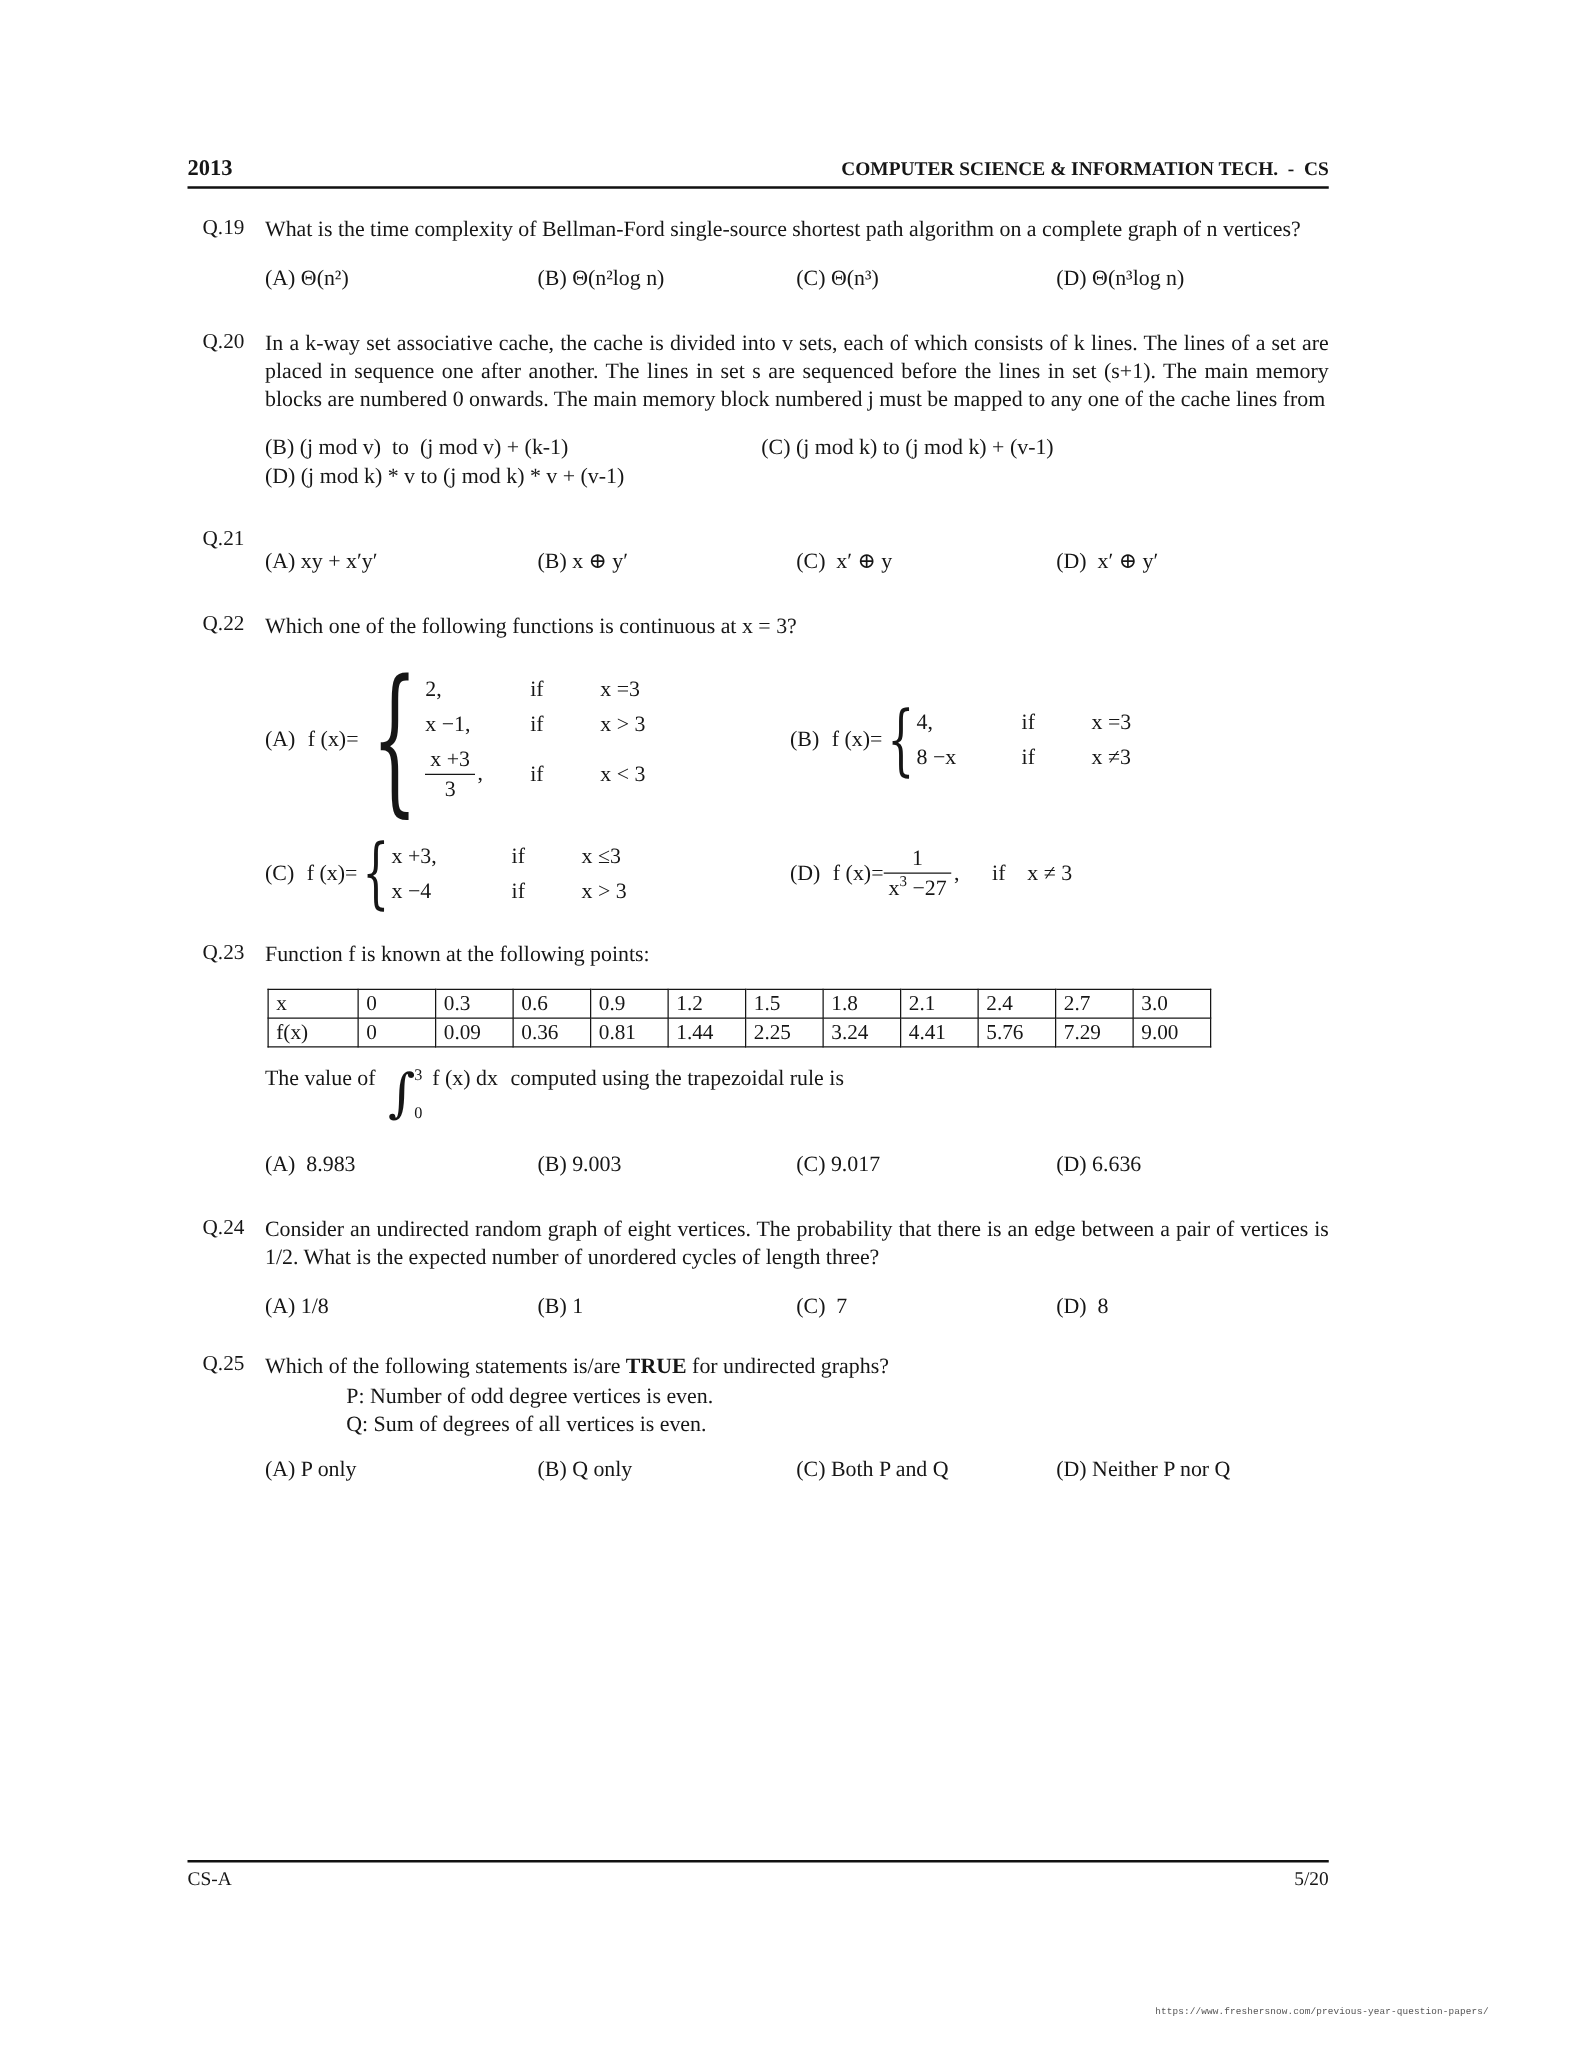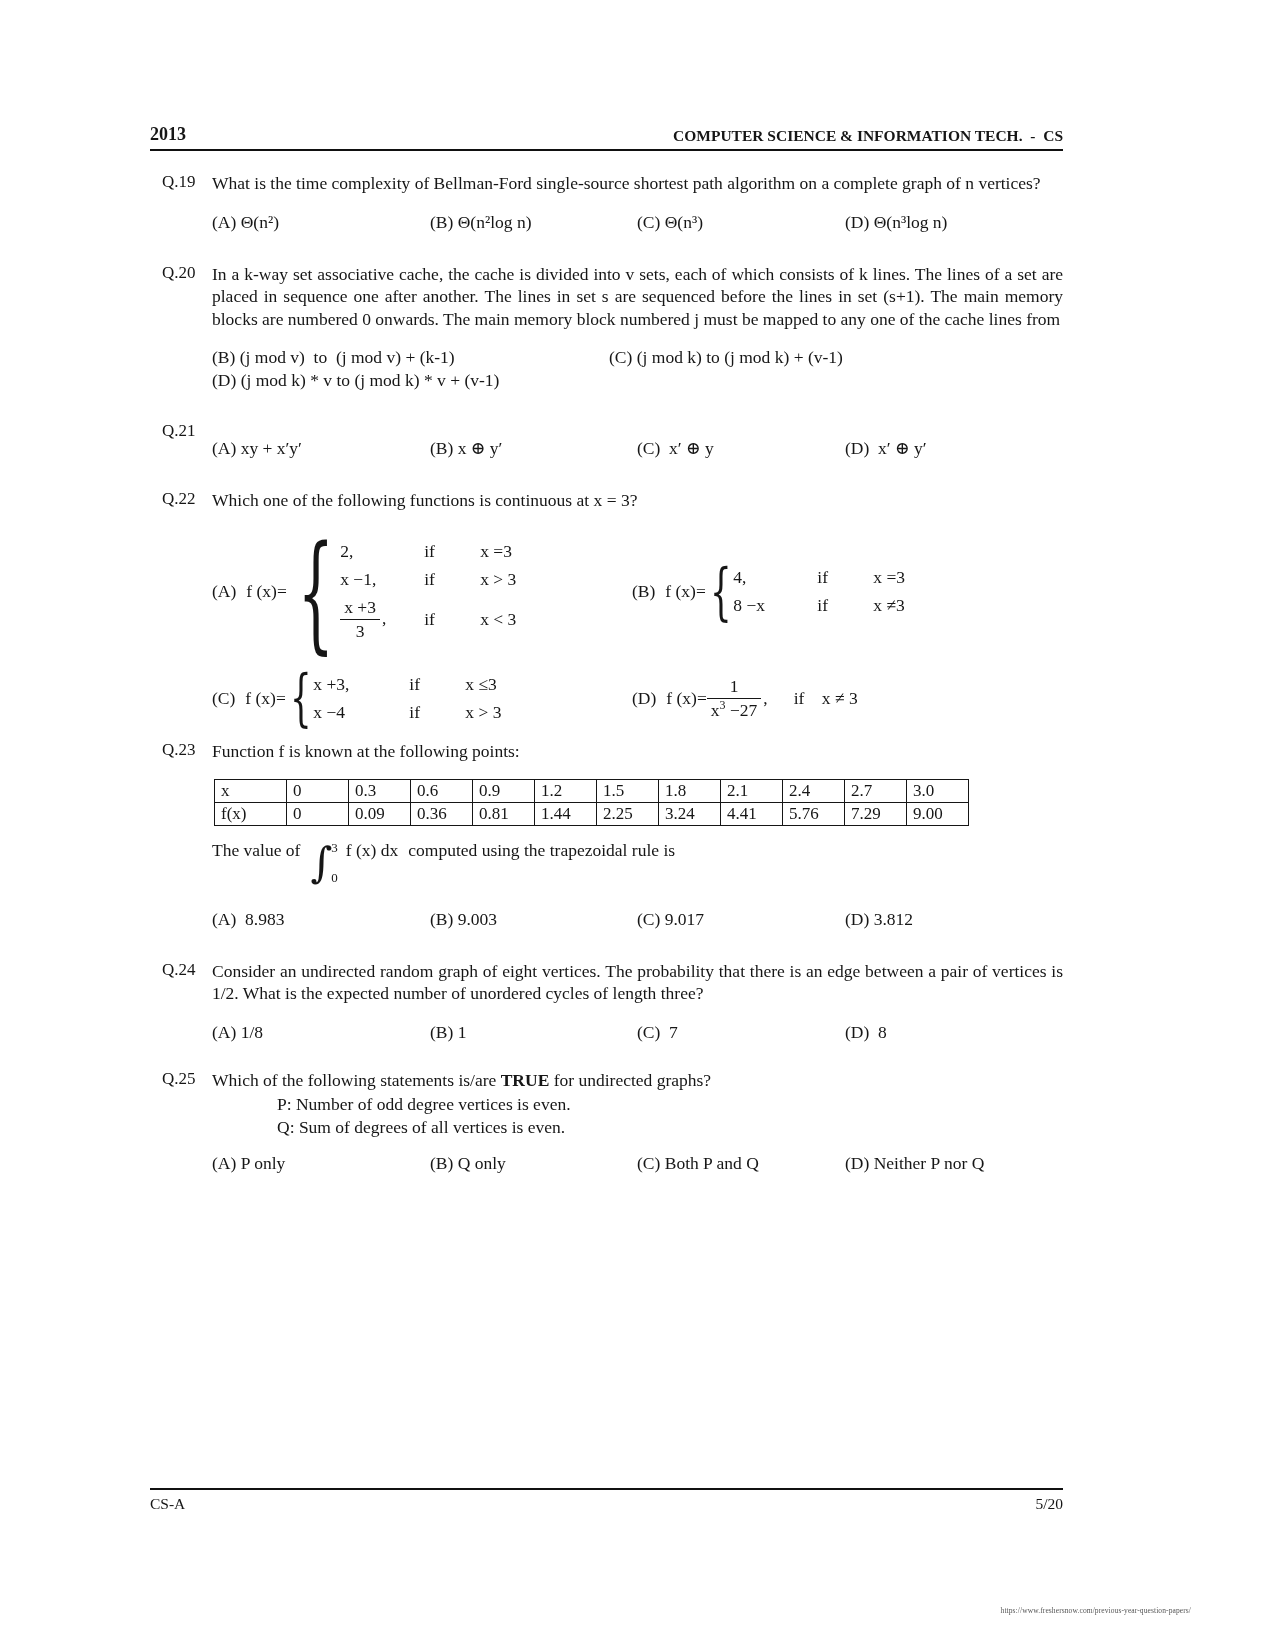--- a/index.html
+++ b/index.html
@@ -67,21 +67,21 @@
   .statements{margin:2px 0 0 65px;font-size:17.5px;line-height:22.5px;display:flex;flex-direction:column;}
   
   .footer{
     position:absolute;left:150px;top:1488px;width:913px;
     border-top:2.5px solid #111;padding-top:5px;
     display:flex;justify-content:space-between;
     font-size:15.5px;
   }
   .urlmark{
     position:absolute;top:1606px;right:84px;
-    font-size:7.5px;color:#555;font-family:Liberation Serif, serif;letter-spacing:0.1px;padding-left:29px;
+    font-size:7.5px;color:#555;font-family:Liberation Mono, monospace;letter-spacing:0.1px;padding-left:29px;
   }
 </style>
 </head>
 <body>
 
 <div class="page">
 
   <div class="header">
     <span class="year">2013</span>
     <span class="title">COMPUTER SCIENCE &amp; INFORMATION TECH.  -  CS</span>
@@ -119,21 +119,21 @@
       <div class="qbody">
         <div class="opts opts4">
             <span class="opt">(A) xy + x′y′</span>
             <span class="opt">(B) x ⊕ y′</span>
             <span class="opt">(C)  x′ ⊕ y</span>
             <span class="opt">(D)  x′ ⊕ y′</span>
           </div>
       </div>
     </div>
 
-    <div class="q" style="margin-bottom:14px;">
+    <div class="q" style="margin-bottom:26px;">
       <div class="qnum">Q.22</div>
       <div class="qbody">
         <p class="qtext">Which one of the following functions is continuous at x = 3?</p>
         <div class="q22grid">
 
           <div class="fx-item">
             <span class="olabel">(A)</span>
             <span class="fxlbl">f (x)=</span>
             <span class="brace brace3"></span>
             <div class="cases">
@@ -251,21 +251,21 @@
               <span>0</span>
             </span>
           </span>
           <span class="int-body">f (x) dx</span>
           <span>computed using the trapezoidal rule is</span>
         </div>
         <div class="opts opts4" style="margin-top:22px;">
             <span class="opt">(A)  8.983</span>
             <span class="opt">(B) 9.003</span>
             <span class="opt">(C) 9.017</span>
-            <span class="opt">(D) 3.812</span>
+            <span class="opt">(D) 6.636</span>
           </div>
       </div>
     </div>
 
     <div class="q" style="margin-bottom:26px;">
       <div class="qnum">Q.24</div>
       <div class="qbody">
         <p class="qtext just">Consider an undirected random graph of eight vertices. The probability that there is an edge between a pair of vertices is 1/2. What is the expected number of unordered cycles of length three?</p>
         <div class="opts opts4">
             <span class="opt">(A) 1/8</span>

